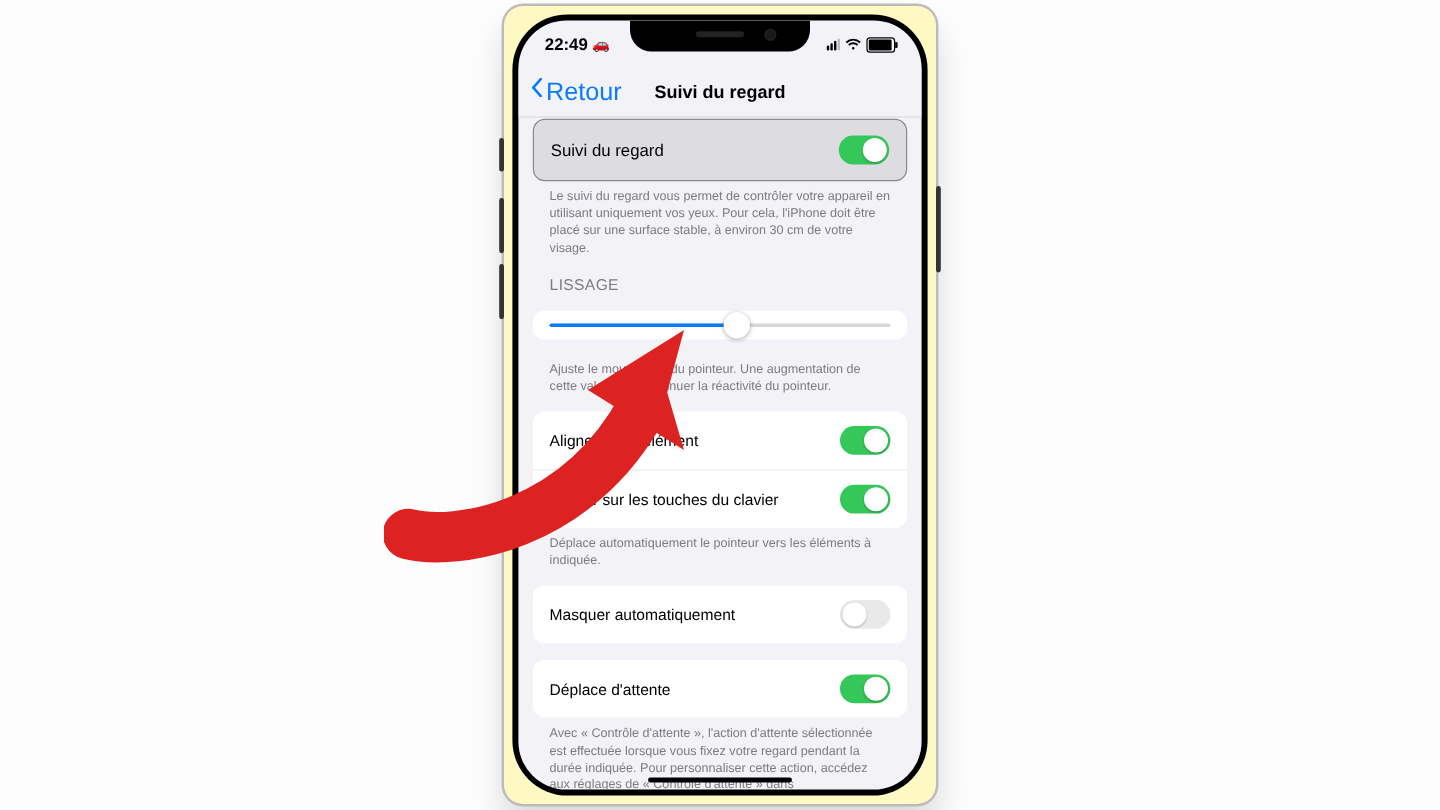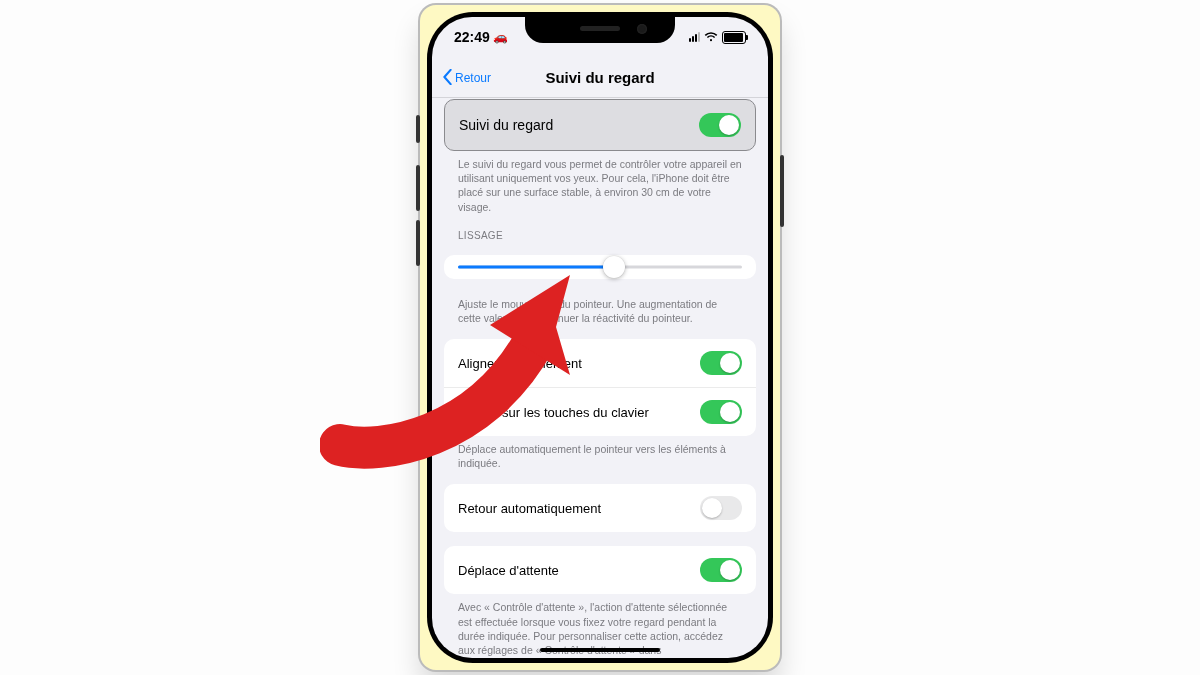--- a/index.html
+++ b/index.html
@@ -29,32 +29,32 @@
   .sig i:nth-child(1){height:4px}.sig i:nth-child(2){height:6px}.sig i:nth-child(3){height:8px}.sig i:nth-child(4){height:10px;background:#bbb;}
   .wifi{width:14px;height:10px;position:relative;}
   .wifi svg{display:block}
   .batt{width:22px;height:11px;border:1px solid #000;border-radius:3px;position:relative;}
   .batt::after{content:"";position:absolute;right:-3px;top:3px;width:2px;height:5px;background:#000;border-radius:0 1px 1px 0;}
   .batt i{position:absolute;left:1px;top:1px;bottom:1px;width:85%;background:#000;border-radius:1px;}
 
   
   .nav{position:absolute;top:40px;left:0;right:0;height:40px;display:flex;align-items:center;justify-content:center;border-bottom:1px solid rgba(0,0,0,.12);background:#f2f2f7;z-index:25;}
   .nav-title{font-size:15px;font-weight:600;color:#000;}
-  .nav-back{position:absolute;left:10px;display:flex;align-items:flex-end;gap:2px;color:#0a7aff;font-size:12px;}
+  .nav-back{position:absolute;left:10px;display:flex;align-items:flex-start;gap:2px;color:#0a7aff;font-size:21px;}
   .nav-back svg{width:11px;height:16px;}
 
   
   .content{position:absolute;top:80px;left:0;right:0;bottom:0;padding:0 12px 40px;overflow:hidden;}
   .card{background:#fff;border-radius:10px;}
   .row{display:flex;align-items:center;justify-content:space-between;min-height:40px;padding:4px 14px;}
   .row+.row{border-top:1px solid rgba(0,0,0,.08);}
   .row-label{font-size:13px;color:#000;}
   .footer{font-size:10.5px;color:#7b7b80;padding:6px 14px 0;line-height:1.35;}
   .link{color:#0a7aff;}
-  .section-h{font-size:10px;color:#7b7b80;padding:16px 14px 6px;letter-spacing:.3px;}
+  .section-h{font-size:13px;color:#7b7b80;padding:16px 14px 6px;letter-spacing:.3px;}
   .gap{height:14px;}
 
   
   .hl{border:1.5px solid #8a8a8e;border-radius:10px;background:#dddde1;margin-top:2px;}
   .hl .row{min-height:42px;}
   .hl .row-label{font-size:14px;}
 
   
   .tog{width:42px;height:24px;border-radius:12px;position:relative;background:#e9e9ea;flex:none;}
   .tog.on{background:#34c759;}
@@ -158,21 +158,21 @@
                   <div class="knob"></div>
                 </div>
             </div>
           </div>
           <div class="footer">Déplace automatiquement le pointeur vers les éléments à indiquée.</div>
 
           <div class="gap"></div>
 
           <div class="card">
             <div class="row">
-              <span class="row-label">Retour automatiquement</span>
+              <span class="row-label">Masquer automatiquement</span>
               <div class="tog">
                   <div class="knob"></div>
                 </div>
             </div>
           </div>
 
           <div class="gap"></div>
 
           <div class="card">
             <div class="row">

